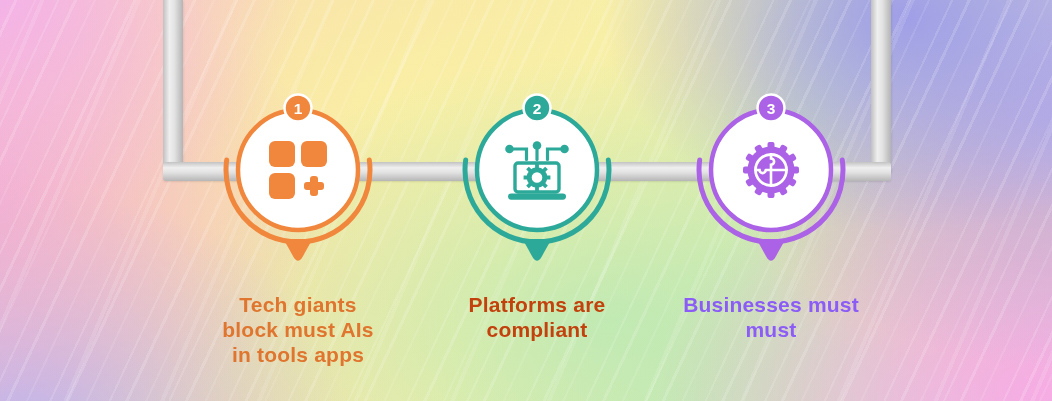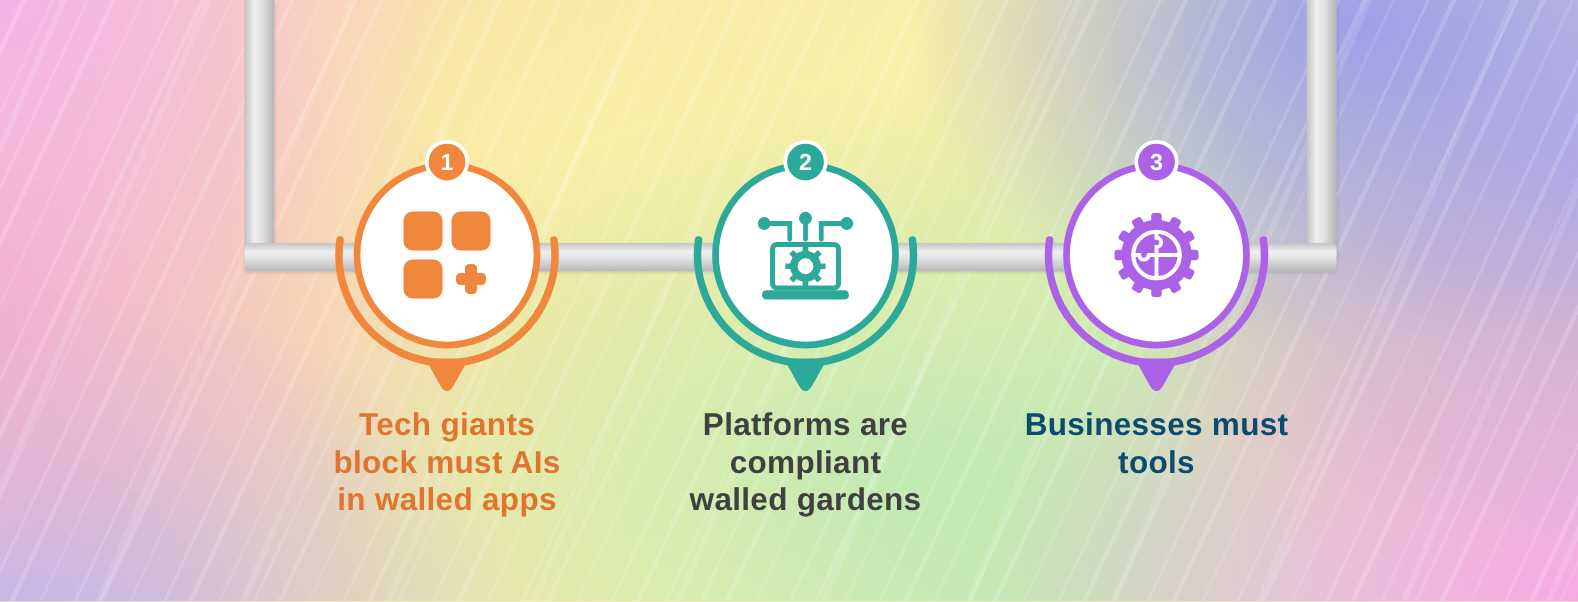--- a/index.html
+++ b/index.html
@@ -57,21 +57,21 @@
   .step svg{display:block;overflow:visible;}
   .ring{fill:#ffffff;stroke:currentColor;stroke-width:4.5;}
   .arc{fill:none;stroke:currentColor;stroke-width:5;stroke-linecap:round;}
   .tip{fill:currentColor;}
   .badge{fill:currentColor;stroke:#ffffff;stroke-width:2.5;}
   .badge-num{
     fill:#ffffff;font-family:"Liberation Sans",sans-serif;
     font-size:15.5px;font-weight:bold;text-anchor:middle;
   }
   .label{
-    position:absolute;left:-30px;top:193px;width:230px;
+    position:absolute;left:-30px;top:214px;width:230px;
     text-align:center;font-size:21px;font-weight:bold;line-height:25px;
     letter-spacing:.2px;
   }
 </style>
 </head>
 <body>
 
 <div class="canvas">
   <div class="bg"></div>
   <div class="streaks"></div>
@@ -91,21 +91,21 @@
         <rect x="3" y="35" width="26" height="26" rx="6"></rect>
         <rect x="38" y="44" width="20" height="8" rx="3"></rect>
         <rect x="44" y="38" width="8" height="20" rx="3"></rect>
       </g>
       <circle class="badge" cx="85" cy="30" r="13.5"></circle>
       <text class="badge-num" x="85" y="35.5">1</text>
     </svg>
     <div class="label" style="color: rgb(223, 117, 46);">
       <div>Tech giants</div>
       <div>block must AIs</div>
-      <div>in walled apps</div>
+      <div>in tools apps</div>
     </div>
   </div>
 
   <div class="step" style="left:452px">
     <svg width="170" height="200" viewBox="0 0 170 200" style="color: rgb(45, 169, 154);">
       <path class="arc" d="M13.7 82 A72 72 0 1 0 156.3 82"></path>
       <path class="tip" d="M70.5 161 L99.5 161 L89.5 179 Q85 186.5 80.5 179 Z"></path>
       <circle class="ring" cx="85" cy="92" r="60"></circle>
       <g transform="translate(49,58)">
         <circle cx="8.5" cy="13" r="4.3" fill="currentColor"></circle>
@@ -115,24 +115,23 @@
         <circle cx="63.5" cy="13" r="4.3" fill="currentColor"></circle>
         <path d="M59.2 13 H46.5 V23.5" fill="none" stroke="currentColor" stroke-width="3.2" stroke-linecap="round"></path>
         <rect x="14" y="27" width="44" height="29" rx="3" fill="none" stroke="currentColor" stroke-width="3.4"></rect>
         <rect x="7" y="57.5" width="58" height="6.2" rx="3.1" fill="currentColor"></rect>
         <circle cx="36" cy="41.5" r="7.8" fill="none" stroke="currentColor" stroke-width="5"></circle>
         <path fill="none" stroke="currentColor" stroke-width="3.8" d="M45.3 41.5 L49.4 41.5 M42.6 48.1 L45.5 51 M36 50.8 L36 54.9 M29.4 48.1 L26.5 51 M26.7 41.5 L22.6 41.5 M29.4 34.9 L26.5 32 M36 32.2 L36 28.1 M42.6 34.9 L45.5 32"></path>
       </g>
       <circle class="badge" cx="85" cy="30" r="13.5"></circle>
       <text class="badge-num" x="85" y="35.5">2</text>
     </svg>
-    <div class="label" style="color: #404040;">
+    <div class="label" style="color: #c2410c;">
       <div>Platforms are</div>
       <div>compliant</div>
-      <div>walled gardens</div>
     </div>
   </div>
 
   <div class="step" style="left:686px">
     <svg width="170" height="200" viewBox="0 0 170 200" style="color: rgb(171, 98, 230);">
       <path class="arc" d="M13.7 82 A72 72 0 1 0 156.3 82"></path>
       <path class="tip" d="M70.5 161 L99.5 161 L89.5 179 Q85 186.5 80.5 179 Z"></path>
       <circle class="ring" cx="85" cy="92" r="60"></circle>
       <g transform="translate(53,60)">
         <g fill="currentColor">
@@ -149,18 +148,18 @@
           <rect x="28.5" y="4" width="7" height="10" rx="2" transform="rotate(300 32 32)"></rect>
           <rect x="28.5" y="4" width="7" height="10" rx="2" transform="rotate(330 32 32)"></rect>
           <circle cx="32" cy="32" r="23.5"></circle>
         </g>
         <circle cx="32" cy="32" r="15.5" fill="none" stroke="#ffffff" stroke-width="2.8"></circle>
         <path fill="none" stroke="#ffffff" stroke-width="2.6" stroke-linecap="round" d="M32 16.5 v4 a3.1 3.1 0 1 1 0 6.2 V47.5 M16.5 32 h4 a3.1 3.1 0 1 0 6.2 0 M26.7 32 H47.5"></path>
       </g>
       <circle class="badge" cx="85" cy="30" r="13.5"></circle>
       <text class="badge-num" x="85" y="35.5">3</text>
     </svg>
-    <div class="label" style="color: #0c4a6e;">
+    <div class="label" style="color: #8b5cf6;">
       <div>Businesses must</div>
-      <div>tools</div>
+      <div>must</div>
     </div>
   </div>
 </div>
 
 </body></html>

